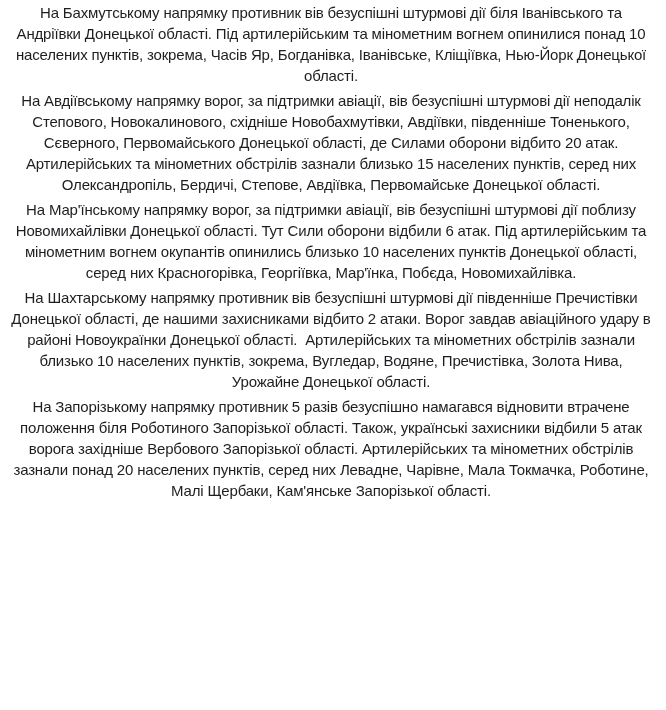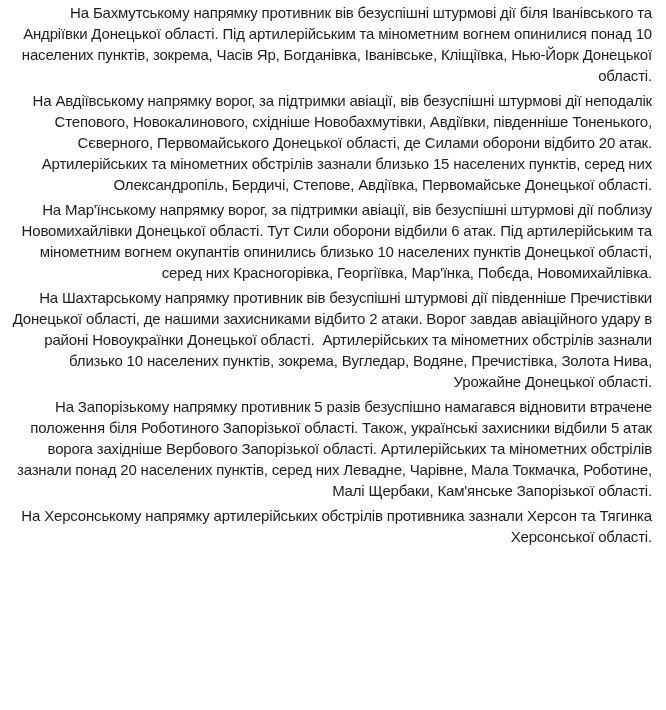--- a/index.html
+++ b/index.html
@@ -14,30 +14,29 @@
   }
   .report {
     box-sizing: border-box;
     width: 666px;
     padding: 2px 14px 0 10px;
     font-family: "Liberation Sans", sans-serif;
     font-size: 15px;
     line-height: 21px;
     letter-spacing: -0.012em;
     color: #1c1e21;
-    text-align: right;
+    text-align: center;
   }
   .report p {
     margin: 0 0 4px 0;
     white-space: pre-wrap;
   }
 </style>
 </head>
 <body>
 
 <div class="report">
   <p>На Бахмутському напрямку противник вів безуспішні штурмові дії біля Іванівського та Андріївки Донецької області. Під артилерійським та мінометним вогнем опинилися понад 10 населених пунктів, зокрема, Часів Яр, Богданівка, Іванівське, Кліщіївка, Нью-Йорк Донецької області.</p>
   <p>На Авдіївському напрямку ворог, за підтримки авіації, вів безуспішні штурмові дії неподалік Степового, Новокалинового, східніше Новобахмутівки, Авдіївки, південніше Тоненького, Сєверного, Первомайського Донецької області, де Силами оборони відбито 20 атак. Артилерійських та мінометних обстрілів зазнали близько 15 населених пунктів, серед них Олександропіль, Бердичі, Степове, Авдіївка, Первомайське Донецької області.</p>
   <p>На Мар'їнському напрямку ворог, за підтримки авіації, вів безуспішні штурмові дії поблизу Новомихайлівки Донецької області. Тут Сили оборони відбили 6 атак. Під артилерійським та мінометним вогнем окупантів опинились близько 10 населених пунктів Донецької області, серед них Красногорівка, Георгіївка, Мар'їнка, Побєда, Новомихайлівка.</p>
   <p>На Шахтарському напрямку противник вів безуспішні штурмові дії південніше Пречистівки Донецької області, де нашими захисниками відбито 2 атаки. Ворог завдав авіаційного удару в районі Новоукраїнки Донецької області.  Артилерійських та мінометних обстрілів зазнали близько 10 населених пунктів, зокрема, Вугледар, Водяне, Пречистівка, Золота Нива, Урожайне Донецької області.</p>
   <p>На Запорізькому напрямку противник 5 разів безуспішно намагався відновити втрачене положення біля Роботиного Запорізької області. Також, українські захисники відбили 5 атак ворога західніше Вербового Запорізької області. Артилерійських та мінометних обстрілів зазнали понад 20 населених пунктів, серед них Левадне, Чарівне, Мала Токмачка, Роботине, Малі Щербаки, Кам'янське Запорізької області.</p>
-  <p>На Херсонському напрямку артилерійських обстрілів противника зазнали Херсон та Тягинка Херсонської області.</p>
 </div>
 
 </body></html>

